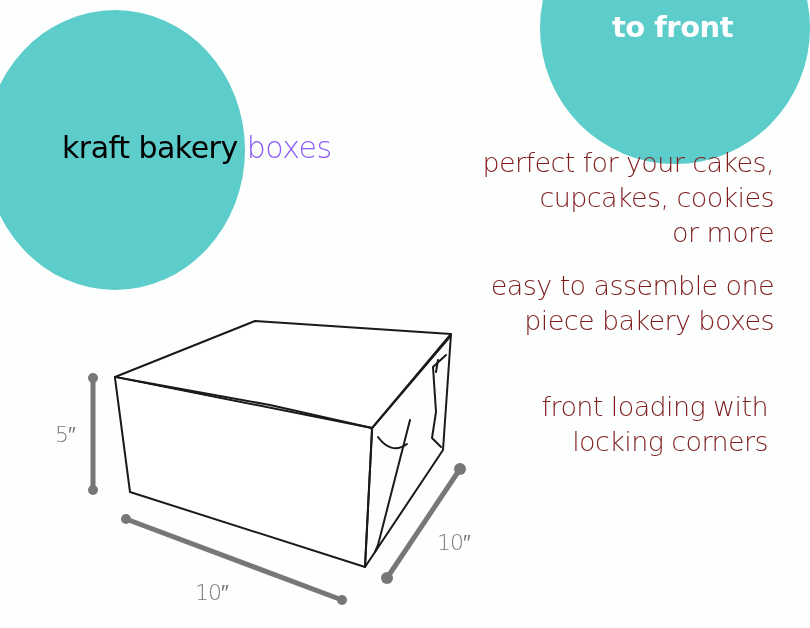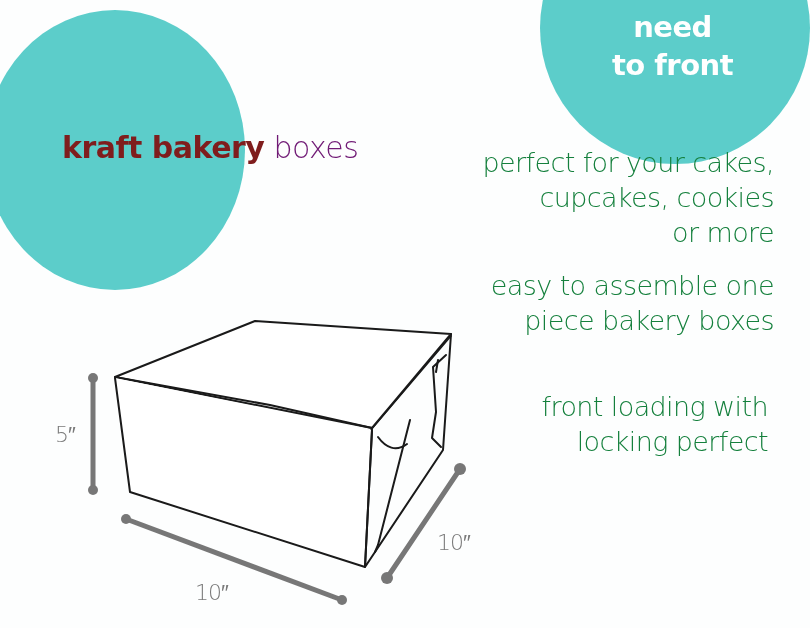--- a/index.html
+++ b/index.html
@@ -8,28 +8,28 @@
       background: #fdfefe;
       font-family: "DejaVu Sans", sans-serif;
     }
     .circle { position: absolute; border-radius: 50%; background: #5ccdca; }
     #circle-left { left: -15px; top: 10px; width: 260px; height: 280px; }
     #circle-right { left: 540px; top: -108px; width: 270px; height: 272px; }
     .title {
       position: absolute; left: 62px; top: 133px; font-size: 30px; letter-spacing: -0.5px;
       white-space: nowrap; line-height: 1;
     }
-    .title .strong { color: #7f1d1d; font-weight: 700; }
-    .title .light { color: #701a75; font-weight: 300; margin-top: 36px; }
+    .title .strong { color: #000000; font-weight: 400; }
+    .title .light { color: #8b5cf6; font-weight: 300; margin-top: 36px; }
     .need {
       position: absolute; left: 600px; top: 8px; width: 145px; text-align: center;
       color: #fff; font-weight: 600; font-size: 29px; line-height: 38px; letter-spacing: -0.5px;
     }
     .feature {
-      position: absolute; right: 36px; text-align: right; color: #15803d;
+      position: absolute; right: 36px; text-align: right; color: #7f1d1d;
       font-size: 27px; line-height: 35px; font-weight: 300; letter-spacing: -0.6px; white-space: pre-line;
     }
     #feature-1 { top: 145px; }
     #feature-2 { top: 268px; }
     #feature-3 { top: 389px; right: 42px; }
     svg#box-illustration { position: absolute; left: 0; top: 0; }
     .dim {
       position: absolute; color: #7a7a7a; font-size: 22px; font-weight: 300; letter-spacing: -1px;
     }
     #dim-height { left: 55px; top: 422px; }
@@ -41,31 +41,30 @@
 
 <div class="circle" id="circle-left"></div>
 <div class="circle" id="circle-right"></div>
 
 <div class="title">
   <span class="strong">kraft bakery</span>
   <span class="light">boxes</span>
 </div>
 
 <div class="need">
-  <div>need</div>
   <div>to front</div>
 </div>
 
 <div class="feature" id="feature-1">perfect for your cakes,
 cupcakes, cookies
 or more</div>
 <div class="feature" id="feature-2">easy to assemble one
 piece bakery boxes</div>
 <div class="feature" id="feature-3">front loading with
-locking perfect</div>
+locking corners</div>
 
 <svg id="box-illustration" width="810" height="628" viewBox="0 0 810 628">
   <g fill="none" stroke="#1a1a1a" stroke-width="2" stroke-linejoin="round" stroke-linecap="round">
 
     <path d="M115 377 L255 321 L451 334 L372 428 L270 405 Z" fill="#fff"></path>
     <path d="M115 377 L372 428"></path>
     <path d="M116 380 L370 431 L451 336" stroke-width="1.4"></path>
 
     <path d="M115 378 L130 492 L365 567 L372 430" fill="#fff"></path>
 

